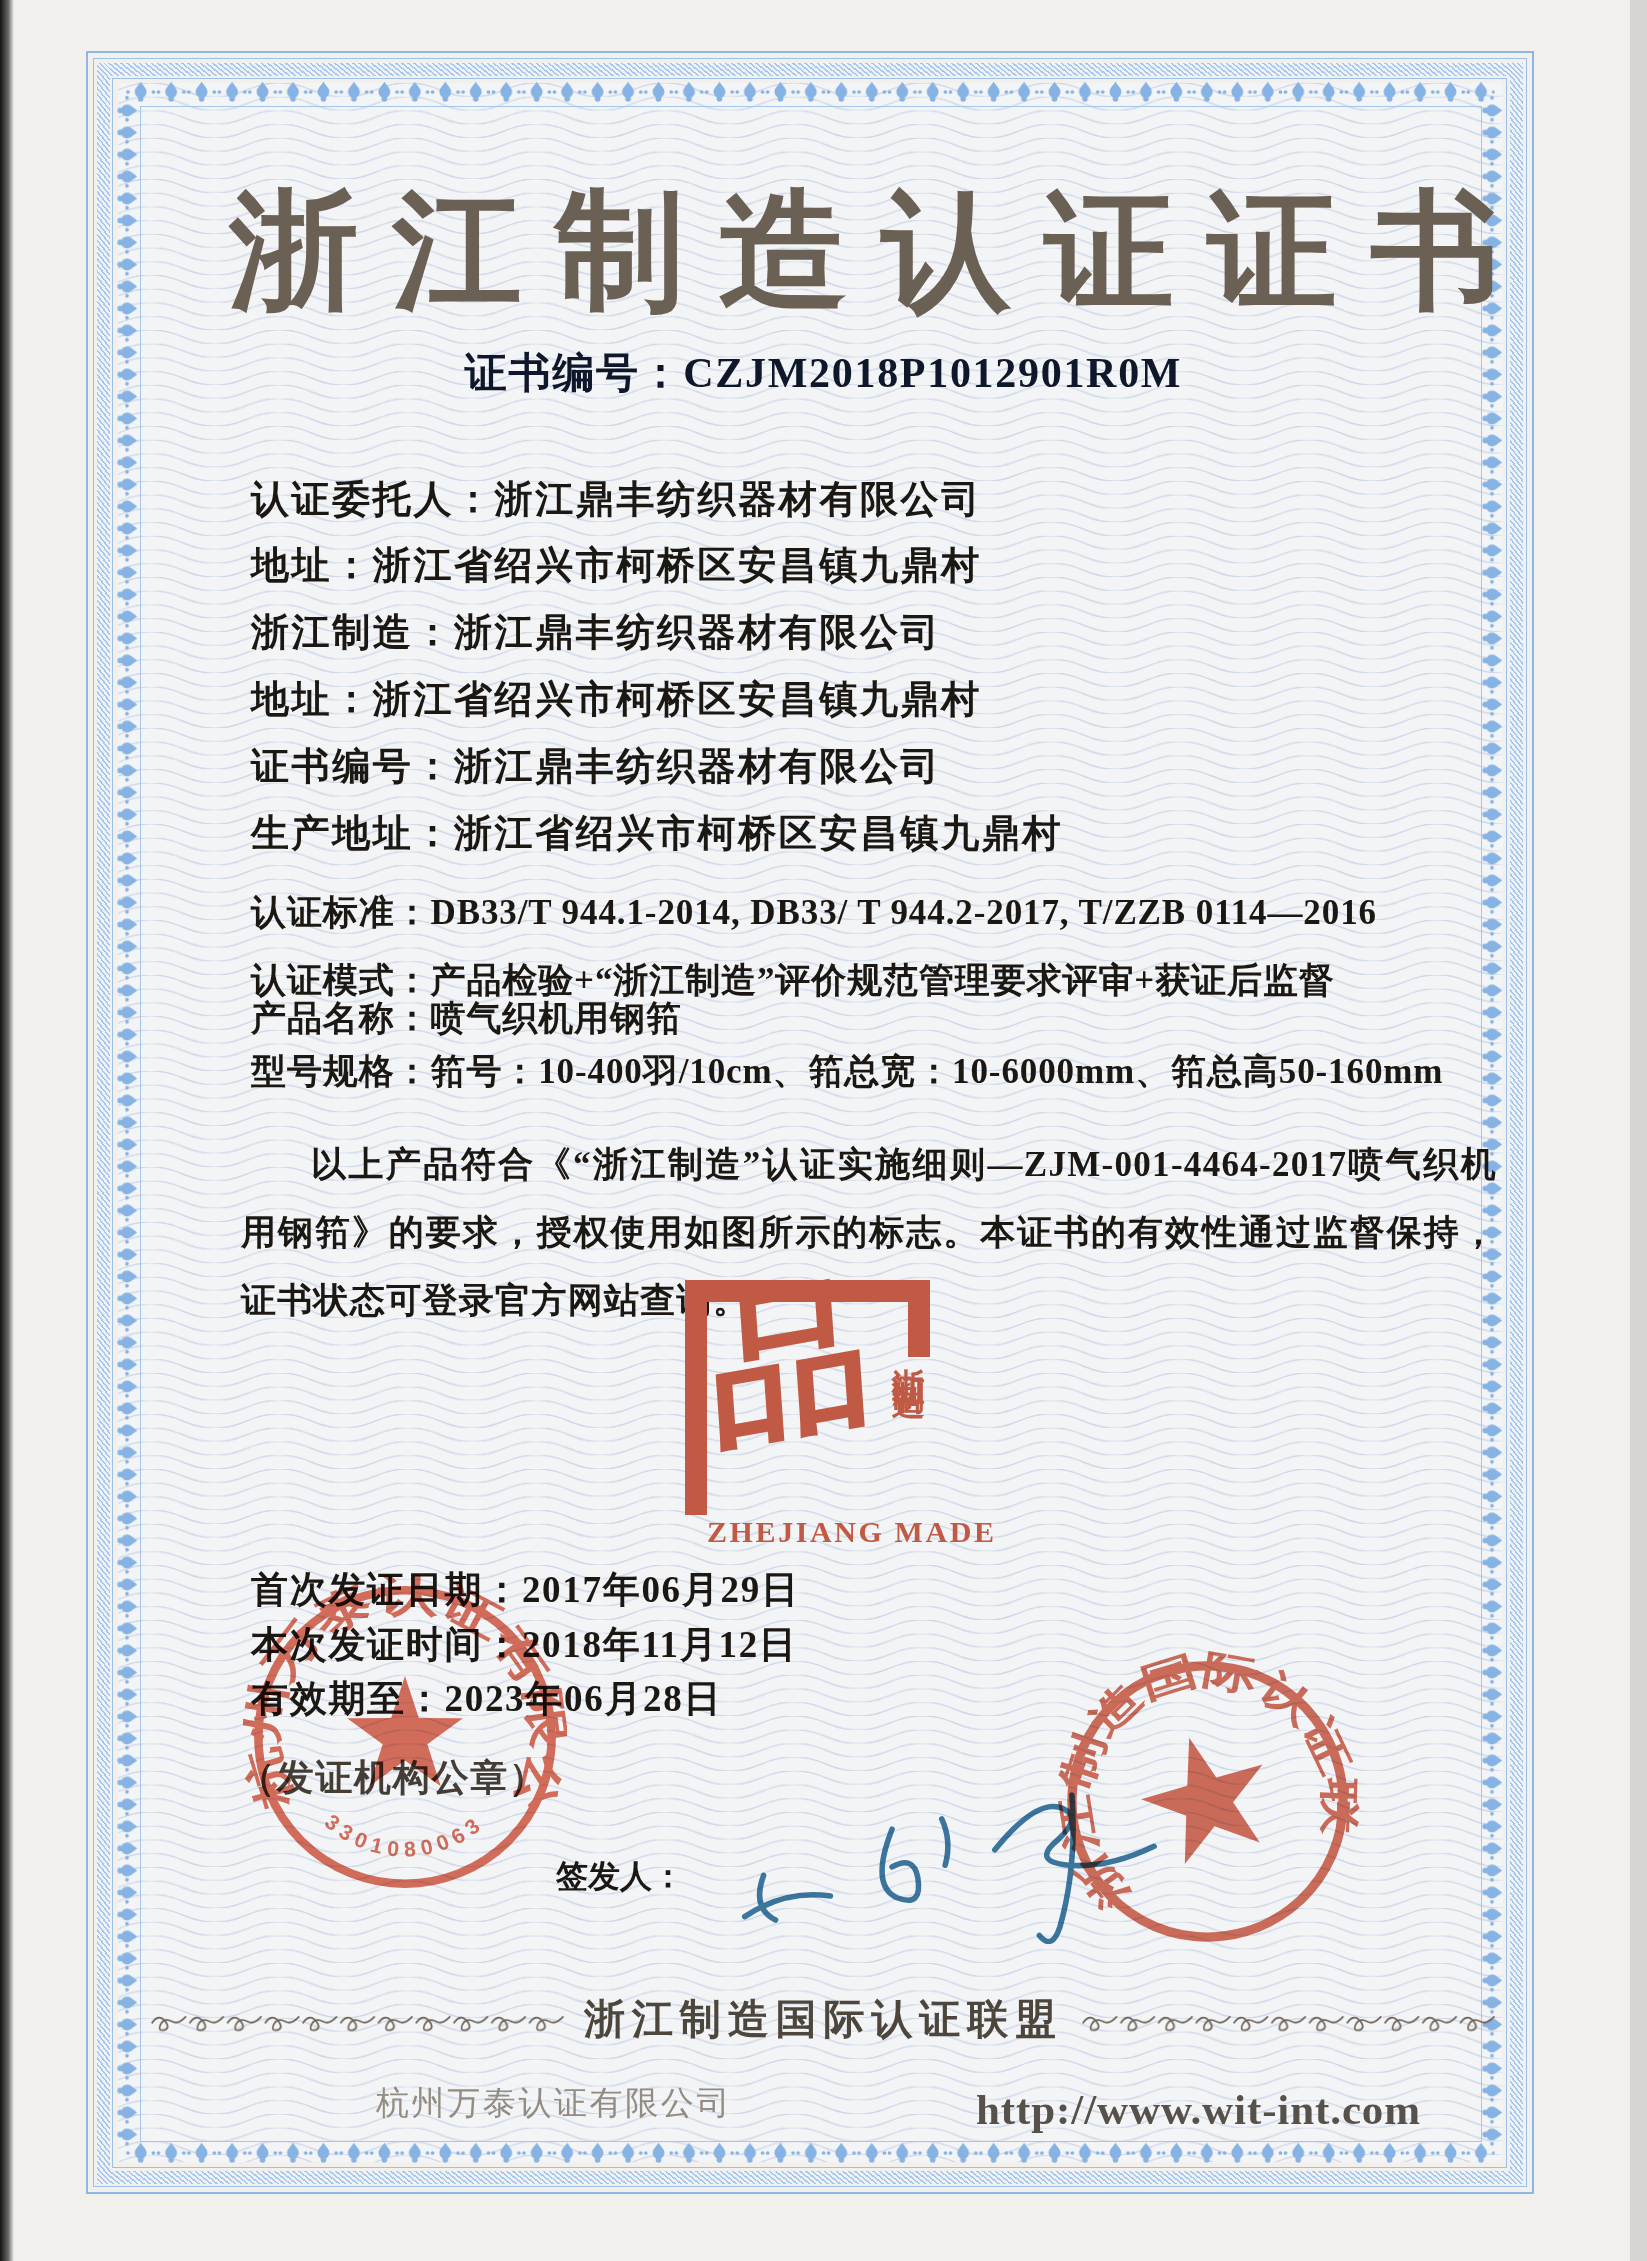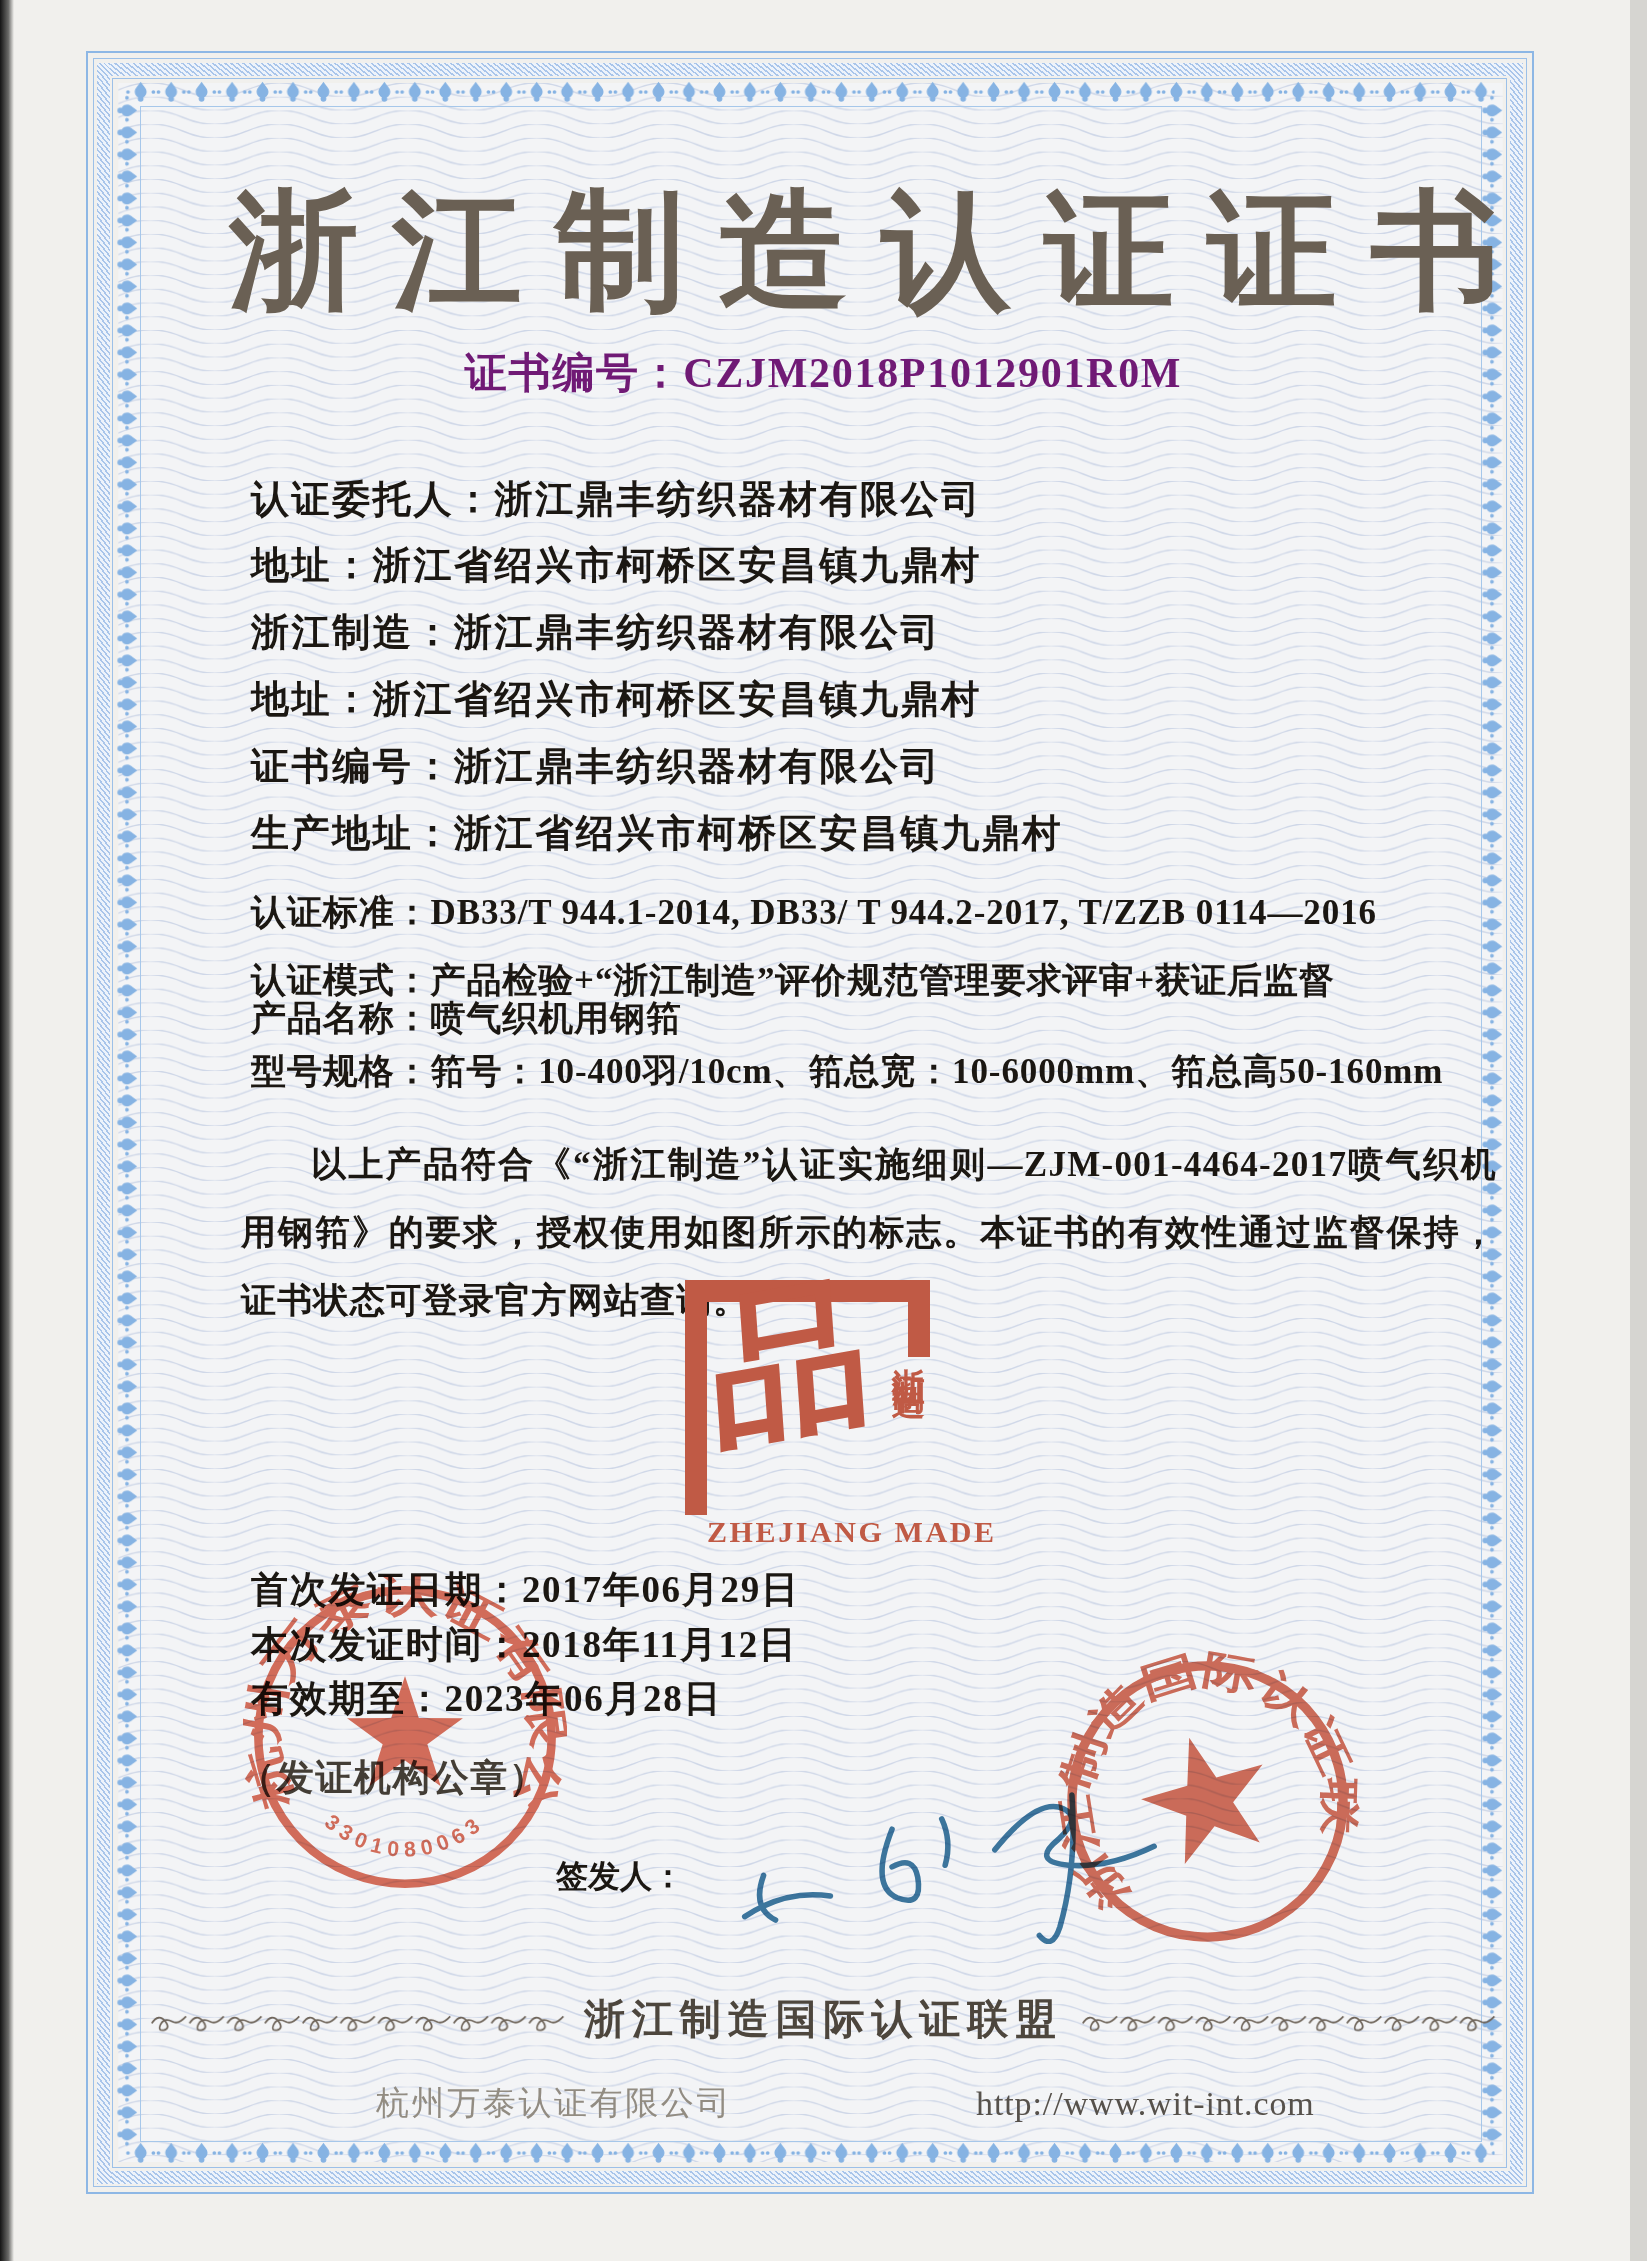--- a/index.html
+++ b/index.html
@@ -13,31 +13,31 @@
   .f1{left:86px;top:51px;width:1448px;height:2143px;border:2.6px solid #8db7e5;box-sizing:border-box;}
   .f2{left:93px;top:58px;width:1434px;height:2129px;border:1.7px solid #9cc0e8;box-sizing:border-box;}
   .f3{left:97px;top:63px;width:1426px;height:2121px;box-sizing:border-box;border:13.7px solid;
       border-image:repeating-linear-gradient(45deg,#a9c5ea 0 1.7px,#edf3fb 1.7px 4.3px) 16;}
   .f4{left:112px;top:78px;width:1395px;height:2090px;border:1.7px solid #9cc0e8;box-sizing:border-box;}
   .f5{left:140px;top:106px;width:1342px;height:2036px;border:1.7px solid #a6c7ea;box-sizing:border-box;}
   
   .line{position:absolute;white-space:nowrap;font-weight:bold;color:#1b1712;}
   .title{left:0;top:165px;width:100%;text-align:center;font-size:129px;letter-spacing:34px;
          text-indent:34px;color:#6a6054;font-weight:bold;margin-left:41px;}
-  .certno{left:0;top:345px;width:100%;text-align:center;font-size:42px;letter-spacing:1.7px;color:#701a75;font-family:Liberation Serif, serif;}
+  .certno{left:0;top:345px;width:100%;text-align:center;font-size:42px;letter-spacing:1.7px;color:#0f172a;font-family:Liberation Serif, serif;}
   .bf{left:251px;font-size:38px;letter-spacing:2.6px;}
   .sf{left:251px;font-size:35px;letter-spacing:0.9px;}
   .df{left:251px;font-size:37px;letter-spacing:1.7px;}
   .statement{position:absolute;left:241px;top:1131px;width:1256px;font-size:35px;line-height:68px;
              text-align:justify;text-indent:2em;font-weight:bold;color:#1b1712;letter-spacing:1.3px;}
   .sealnote{left:238px;top:1753px;font-size:37px;color:#433d35;letter-spacing:1.7px;}
   .issuer{left:556px;top:1855px;font-size:32px;text-align:right;}
   .alliance{left:0;top:1992px;width:100%;text-align:center;font-size:41px;letter-spacing:6.9px;color:#4d463d;font-weight:bold;}
   .co{left:376px;top:2081px;font-size:33px;color:#928c82;letter-spacing:2.6px;font-weight:normal;}
-  .site{left:976px;top:2085px;font-size:34px;color:#56514b;letter-spacing:0.9px;font-weight:normal;}
+  .site{left:976px;top:2085px;font-size:43px;color:#56514b;letter-spacing:0.9px;font-weight:bold;}
   
   .logo{left:685px;top:1280px;width:259px;height:269px;}
   .logo .bar{position:absolute;background:#c05a45;}
   .logo .mark{position:absolute;left:24px;top:3.4px;font-size:161px;font-weight:bold;color:#c05a45;
               transform:rotate(-10deg) skewX(-6deg);line-height:1;}
   .logo .vtext{position:absolute;right:13.7px;top:62px;writing-mode:vertical-rl;font-size:33px;
                letter-spacing:6px;color:#c05a45;font-weight:bold;}
   .logo .cap{position:absolute;left:22px;bottom:0;width:237px;font-size:30px;font-weight:bold;
              letter-spacing:2.6px;color:#c05a45;white-space:nowrap;}
   .stamp{mix-blend-mode:multiply;opacity:.9;}

